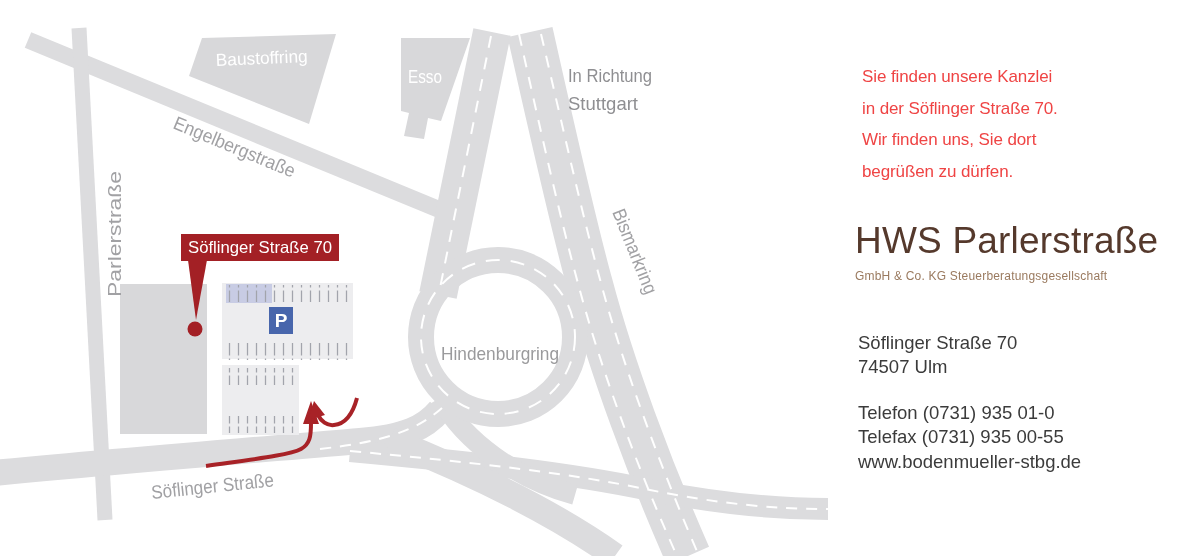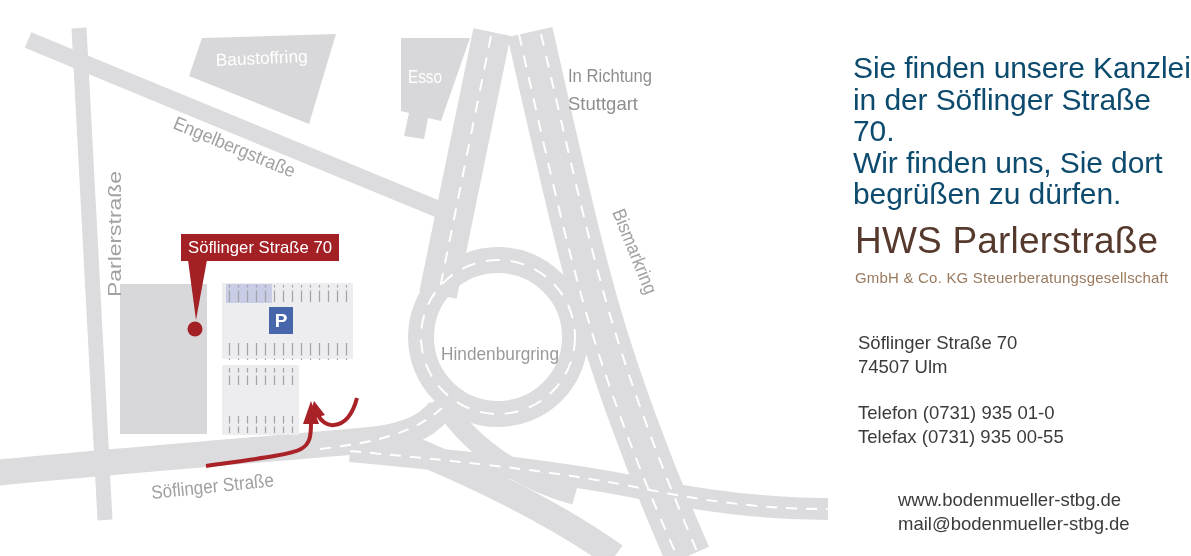--- a/index.html
+++ b/index.html
@@ -1,28 +1,28 @@
 <!DOCTYPE html>
 <html><head>
 <meta charset="utf-8">
 <style>
   html,body{margin:0;padding:0;background:#fff;}
   body{width:1191px;height:556px;font-family:"Liberation Sans",sans-serif;-webkit-font-smoothing:antialiased;}
   .card{position:relative;width:1191px;height:556px;background:#fff;overflow:hidden;}
   .map-wrap{position:absolute;left:0;top:0;width:830px;height:556px;}
   svg text{font-family:"Liberation Sans",sans-serif;}
   .right{position:absolute;left:0;top:0;width:1191px;height:556px;}
-  .intro{position:absolute;left:853px;top:52px;font-size:30px;line-height:31.5px;letter-spacing:-0.1px;color:#0c4a6e;margin:0;}
+  .intro{position:absolute;left:853px;top:52px;font-size:17px;line-height:31.5px;letter-spacing:-0.1px;color:#ef4444;margin:9px;}
   .brand{position:absolute;left:855px;top:222px;color:#55392c;}
   .brand-name{font-size:37px;letter-spacing:0.2px;line-height:38px;}
-  .brand-sub{margin-top:9px;font-size:15px;letter-spacing:0.2px;color:#9a7a5f;}
+  .brand-sub{margin-top:9px;font-size:12px;letter-spacing:0.2px;color:#9a7a5f;}
   .contact{position:absolute;left:858px;color:#3b3b3b;font-size:18.5px;line-height:23.5px;}
   .address{top:331px;}
   .phone{top:401px;}
-  .web{top:488px;margin-left:40px;}
+  .web{top:450px;}
 </style>
 </head>
 <body>
 
 <div class="card">
 
   <div class="map-wrap">
     <svg width="830" height="556" viewBox="0 0 830 556">
       <defs>
         <pattern id="ticks" width="9" height="17" patternUnits="userSpaceOnUse">
@@ -115,17 +115,16 @@
       <div>74507 Ulm</div>
     </div>
 
     <div class="contact phone">
       <div>Telefon (0731) 935 01-0</div>
       <div>Telefax (0731) 935 00-55</div>
     </div>
 
     <div class="contact web">
       <div>www.bodenmueller-stbg.de</div>
-      <div>mail@bodenmueller-stbg.de</div>
     </div>
   </div>
 
 </div>
 
 </body></html>

